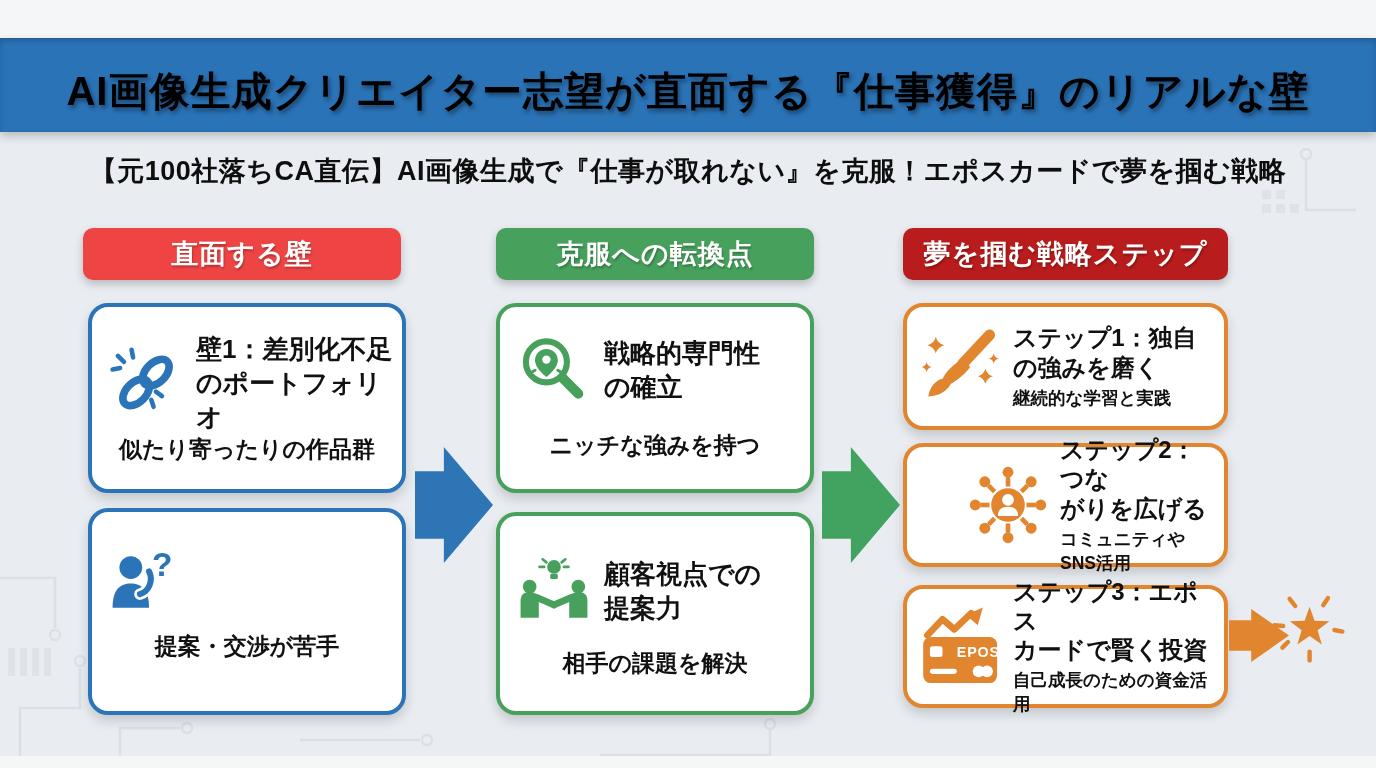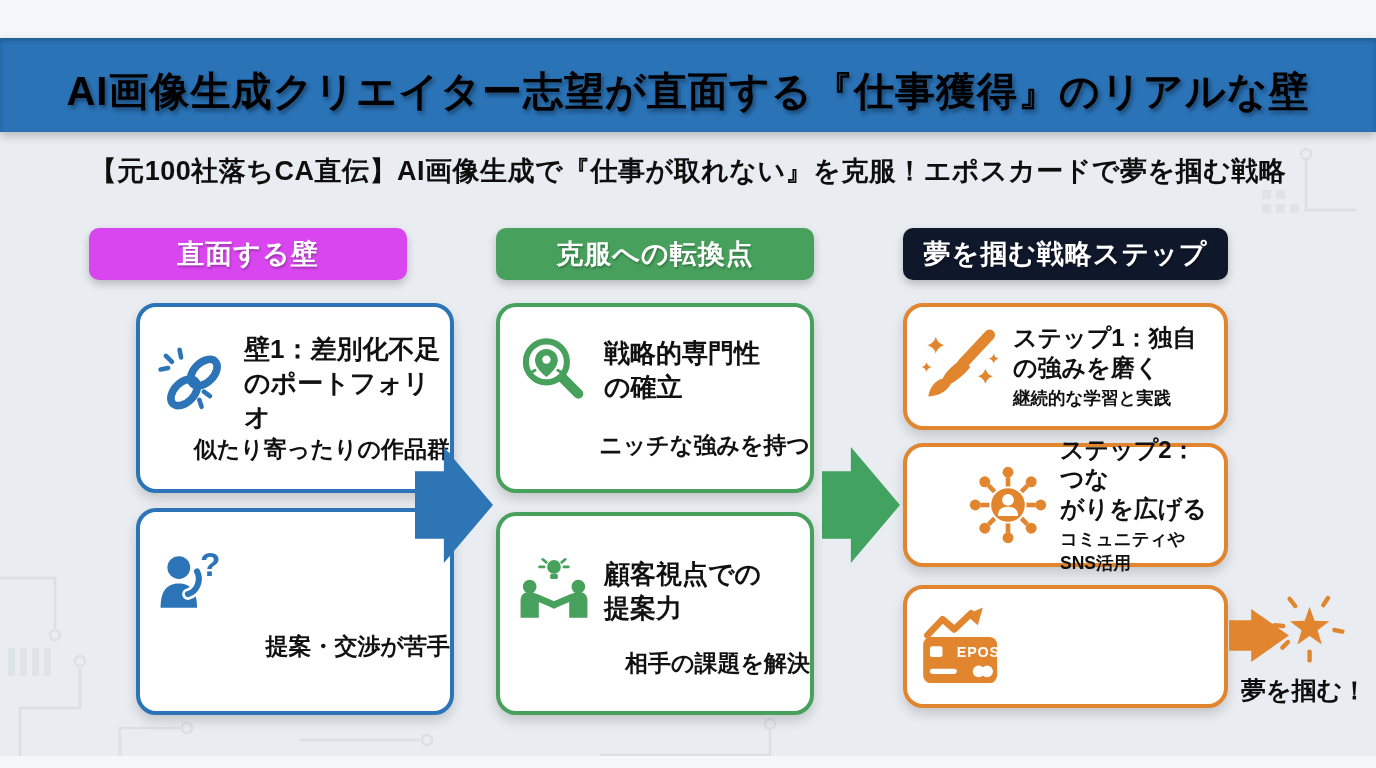--- a/index.html
+++ b/index.html
@@ -21,34 +21,34 @@
   .banner-title { color:#000000; font-size:40px; font-weight:bold; letter-spacing:1px;
                   text-shadow:2px 3px 4px rgba(0,0,0,.4); white-space:nowrap;margin-top:12px; }
 
   .subtitle { position:absolute; top:153px; left:0; right:0; text-align:center;
               font-size:27px; font-weight:bold; color:#0e0e0e; letter-spacing:.5px; }
 
   .col-header { position:absolute; top:228px; height:52px; border-radius:10px;
                 display:flex; align-items:center; justify-content:center;
                 color:#fff; font-size:27px; font-weight:bold; letter-spacing:1px;
                 box-shadow:0 4px 8px rgba(0,0,0,.22); text-shadow:1px 2px 2px rgba(0,0,0,.25); }
-  .hdr-blue   { left:89px;  width:318px; background:#d946ef; }
+  .hdr-blue   { left:83px;  width:318px; background:#ef4444; }
   .hdr-green  { left:496px; width:318px; background:#47a15c; }
-  .hdr-orange { left:903px; width:325px; background:#0f172a; }
+  .hdr-orange { left:903px; width:325px; background:#b91c1c; }
 
   .card { position:absolute; background:#fff; border-radius:20px;
           box-shadow:0 6px 12px rgba(0,0,0,.16); display:flex; flex-direction:column; }
-  .card.b { border:4px solid #2b74b8;margin-left:48px; }
+  .card.b { border:4px solid #2b74b8; }
   .card.g { border:4px solid #47a15c; }
   .card.o { border:4px solid #e2852f; }
 
   .card-main { display:flex; align-items:center; gap:12px; padding:26px 6px 0 16px; }
   .card-main svg { width:76px; height:76px; flex:0 0 auto; }
   .card-title { font-size:26px; font-weight:bold; color:#111; line-height:1.3; white-space:pre-line; }
-  .card-sub { margin-top:auto; text-align:right; font-size:23px; font-weight:bold;
+  .card-sub { margin-top:auto; text-align:center; font-size:23px; font-weight:bold;
               color:#111; padding-bottom:28px;font-family:Liberation Mono, monospace; }
 
   .card3-main { display:flex; align-items:center; gap:10px; padding:6px 8px 6px 12px; height:100%; }
   .card3-main svg { width:84px; height:84px; flex:0 0 auto; }
   .card3-text { display:flex; flex-direction:column; }
   .card3-title { font-size:24px; font-weight:bold; color:#111; line-height:1.22; white-space:pre-line; }
   .card3-sub { font-size:17.5px; font-weight:bold; color:#111; margin-top:4px; }
 
   .block-arrow { position:absolute; clip-path:polygon(0 21%, 37% 21%, 37% 0, 100% 50%, 37% 100%, 37% 79%, 0 79%); }
   .arrow-1 { left:415px; top:447px; width:78px; height:116px; background:#2e75b6; }
@@ -254,33 +254,37 @@
       <svg viewBox="0 0 100 100">
         <polyline points="10,36 28,17 42,29 62,10" stroke="#e2852f" stroke-width="8" fill="none" stroke-linecap="round" stroke-linejoin="round"></polyline>
         <path d="M56 12 L76 3 L70 24 Z" fill="#e2852f"></path>
         <rect x="5" y="38" width="88" height="55" rx="9" fill="#e2852f"></rect>
         <text x="45" y="62" font-size="17" font-weight="bold" fill="#ffffff" letter-spacing="1">EPOS</text>
         <rect x="13" y="49" width="15" height="13" rx="3" fill="#ffffff"></rect>
         <rect x="13" y="76" width="32" height="6" rx="3" fill="#ffffff"></rect>
         <circle cx="71" cy="79" r="7" fill="#ffffff"></circle>
           <circle cx="81" cy="79" r="7" fill="#ffffff"></circle>
       </svg>
+      <div class="card3-text">
+        <div class="card3-title">ステップ3：エポス
+カードで賢く投資</div>
+        <div class="card3-sub">自己成長のための資金活用</div>
+      </div>
     </div>
   </div>
 
   <div class="block-arrow arrow-1"></div>
   <div class="block-arrow arrow-2"></div>
   <div class="block-arrow arrow-3"></div>
 
   <svg class="starburst" viewBox="0 0 100 100">
     <polygon fill="#e2852f" points="52,26 58.2,43.5 76.7,44 62,55.2 67.3,73 52,62.5 36.7,73 42,55.2 27.3,44 45.8,43.5"></polygon>
     <g stroke="#e2852f" stroke-width="5.5" stroke-linecap="round">
       <line x1="27" y1="16" x2="34" y2="25"></line>
       <line x1="75" y1="15" x2="69" y2="24"></line>
       <line x1="8" y1="49" x2="19" y2="50"></line>
       <line x1="93" y1="57" x2="83" y2="55"></line>
       <line x1="52" y1="82" x2="52" y2="93"></line>
       <line x1="25" y1="70" x2="18" y2="77"></line>
     </g>
   </svg>
-  <div class="goal-label">夢を掴む！</div>
 
 </div>
 
 </body></html>

